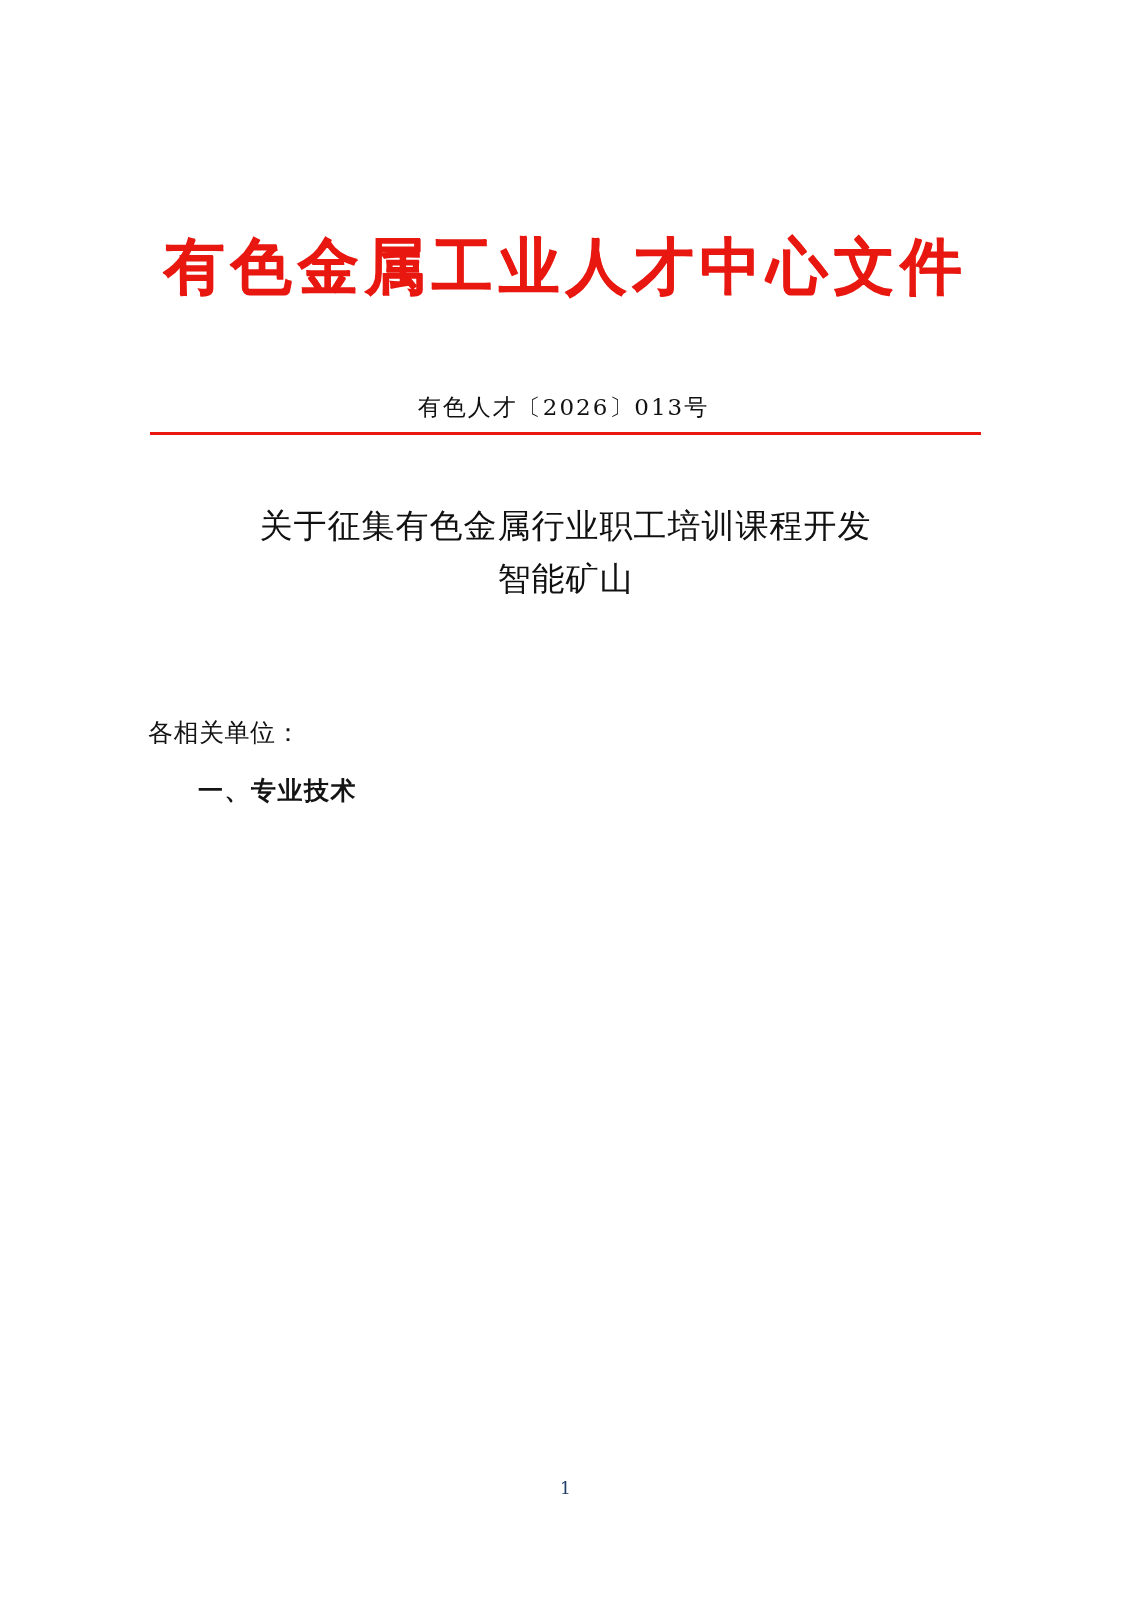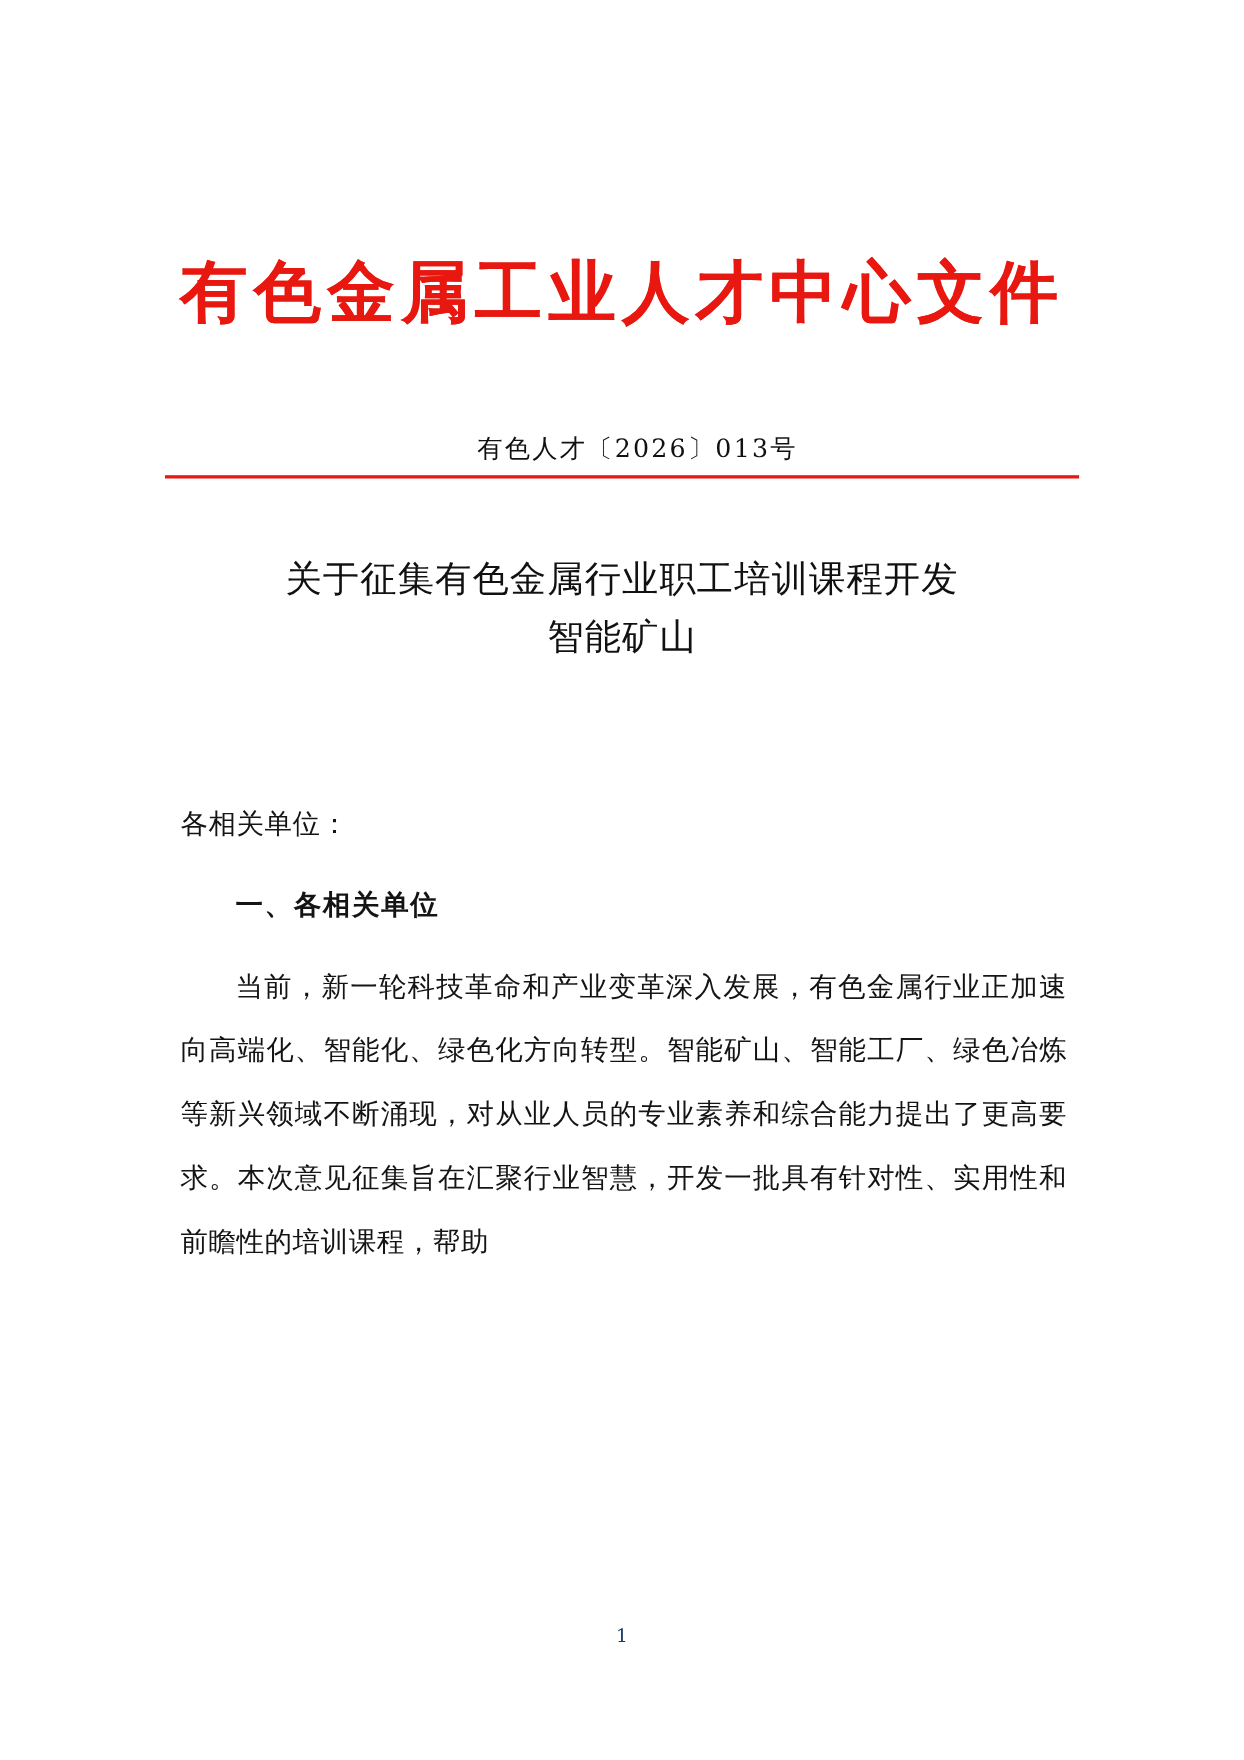--- a/index.html
+++ b/index.html
@@ -38,21 +38,21 @@
     font-weight: bold;
     color: #e8170f;
     letter-spacing: 6px;
     line-height: 1.12;
     white-space: nowrap;
     text-shadow: 0.5px 0.5px 0 #e8170f;
   }
 
   .doc-number {
     position: absolute;
-    left: 164px;
+    left: 148px;
     top: 392px;
     width: 831px;
     text-align: center;
     font-family: "DejaVu Serif", "Liberation Serif", serif;
     font-size: 23px;
     color: #111111;
     letter-spacing: 2px;
     white-space: nowrap;
   }
 
@@ -89,21 +89,21 @@
     width: 838px;
   }
   .para {
     font-family: "DejaVu Serif", "Liberation Serif", serif;
     font-size: 25px;
     line-height: 58px;
     color: #141414;
     letter-spacing: 0.5px;
     text-align: justify;
     text-align-last: left;
-    margin: 16px;
+    margin: 0;
   }
   .salutation {
     text-indent: 0;
   }
   .indent {
     text-indent: 2em;
   }
   .heading {
     font-weight: bold;
     text-indent: 2em;
@@ -137,20 +137,19 @@
 
   <div class="doc-title">
     <span class="tline">关于征集有色金属行业职工培训课程开发</span>
     <span class="tline">智能矿山</span>
   </div>
 
   <div class="body-area">
     <p class="para salutation">各相关单位：</p>
 
 
-    <p class="para heading">一、各相关单位</p>
+    <p class="para heading">一、专业技术</p>
 
-    <p class="para indent">当前，新一轮科技革命和产业变革深入发展，有色金属行业正加速向高端化、智能化、绿色化方向转型。智能矿山、智能工厂、绿色冶炼等新兴领域不断涌现，对从业人员的专业素养和综合能力提出了更高要求。本次意见征集旨在汇聚行业智慧，开发一批具有针对性、实用性和前瞻性的培训课程，帮助</p>
   </div>
 
   <div class="page-number">1</div>
 
 </div>
 
 </body></html>

